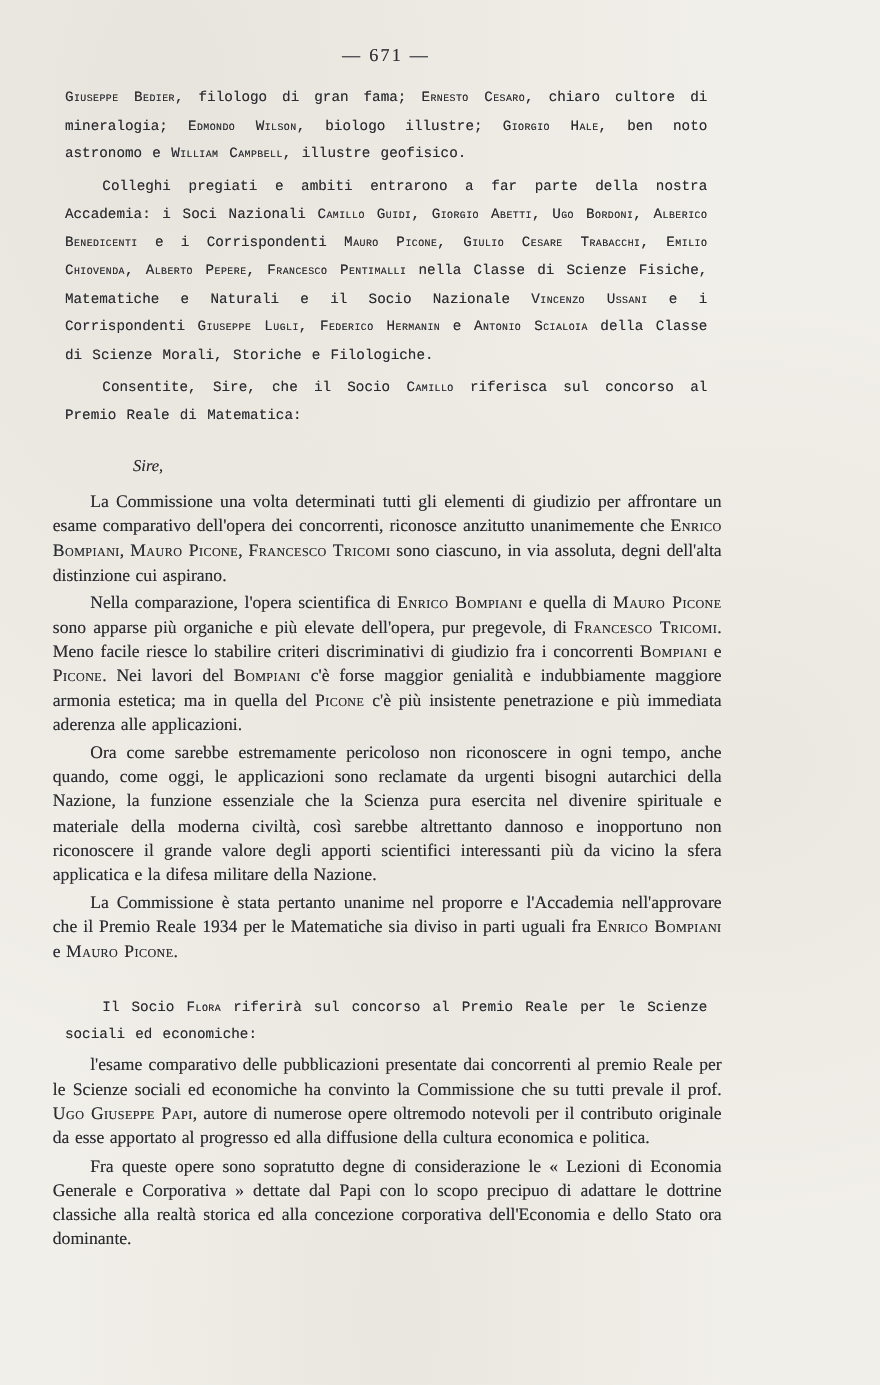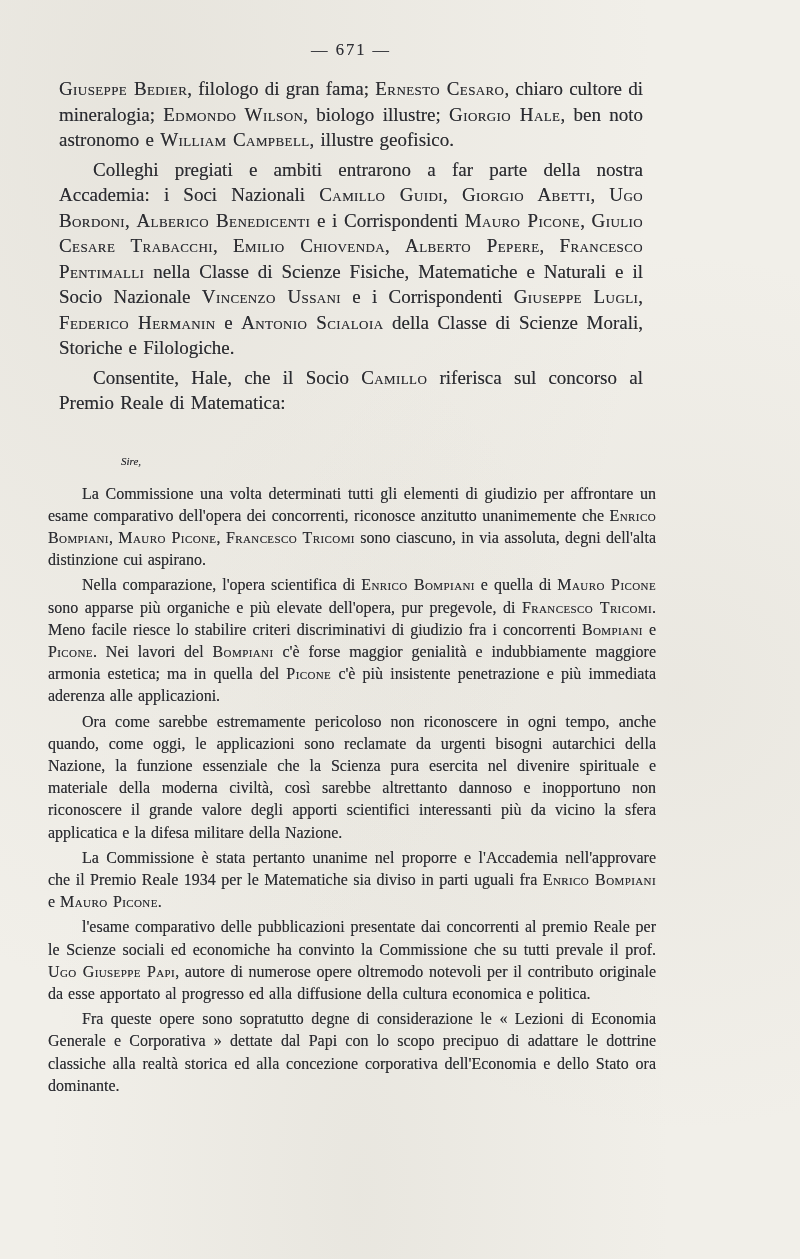--- a/index.html
+++ b/index.html
@@ -20,44 +20,45 @@
     overflow:hidden;
   }
   .pagenum{
     text-align:center;
     font-size:16.5px;
     letter-spacing:2px;
     margin:0 0 16px 0;
     color:#2f3036;
   }
   p{margin:0;text-align:justify;text-shadow:0 0 .5px rgba(43,44,49,.55);}
-  p.lg{font-size:19px;line-height:25.5px;margin-bottom:4px;word-spacing:1.5px;}
+  p.lg{font-size:13px;line-height:25.5px;margin-bottom:4px;word-spacing:1.5px;font-family:Liberation Mono, monospace;}
   p.sm{font-size:16px;line-height:22.2px;margin-bottom:3px;margin-left:-11px;margin-right:-13px;word-spacing:1px;}
   p.opening{text-indent:0;}
   p.indent{text-indent:34px;}
   p.sal{
     font-style:italic;text-align:left;
-    font-size:11px;line-height:20px;
-    margin:35px 0 12px 62px;text-indent:0;
+    font-size:15px;line-height:20px;
+    margin:24px 0 12px 62px;text-indent:0;
   }
   p.sect{margin-top:26px;}
   p.sect2{margin-top:22px;}
   .sc{font-variant:small-caps;letter-spacing:.4px;}
   .it{font-style:italic;}
 </style>
 </head>
 <body>
 
 <div class="page">
   <p class="pagenum">— 671 —</p>
   <div>
       <p class="lg opening"><span class="sc">Giuseppe Bedier</span><span>, filologo di gran fama; </span><span class="sc">Ernesto Cesaro</span><span>, chiaro cultore di mineralogia; </span><span class="sc">Edmondo Wilson</span><span>, biologo illustre; </span><span class="sc">Giorgio Hale</span><span>, ben noto astronomo e </span><span class="sc">William Campbell</span><span>, illustre geofisico.</span></p>
       <p class="lg indent"><span>Colleghi pregiati e ambiti entrarono a far parte della nostra Accademia: i Soci Nazionali </span><span class="sc">Camillo Guidi</span><span>, </span><span class="sc">Giorgio Abetti</span><span>, </span><span class="sc">Ugo Bordoni</span><span>, </span><span class="sc">Alberico Benedicenti</span><span> e i Corrispondenti </span><span class="sc">Mauro Picone</span><span>, </span><span class="sc">Giulio Cesare Trabacchi</span><span>, </span><span class="sc">Emilio Chiovenda</span><span>, </span><span class="sc">Alberto Pepere</span><span>, </span><span class="sc">Francesco Pentimalli</span><span> nella Classe di Scienze Fisiche, Matematiche e Naturali e il Socio Nazionale </span><span class="sc">Vincenzo Ussani</span><span> e i Corrispondenti </span><span class="sc">Giuseppe Lugli</span><span>, </span><span class="sc">Federico Hermanin</span><span> e </span><span class="sc">Antonio Scialoia</span><span> della Classe di Scienze Morali, Storiche e Filologiche.</span></p>
-      <p class="lg indent"><span>Consentite, Hale, che il Socio </span><span class="sc">Camillo</span><span> riferisca sul concorso al Premio Reale di Matematica:</span></p>
+      <p class="lg indent"><span>Consentite, Sire, che il Socio </span><span class="sc">Camillo</span><span> riferisca sul concorso al Premio Reale di Matematica:</span></p>
       <p class="sal"><span class="it">Sire,</span></p>
       <p class="sm indent"><span>La Commissione una volta determinati tutti gli elementi di giudizio per affrontare un esame comparativo dell'opera dei concorrenti, riconosce anzitutto unanimemente che </span><span class="sc">Enrico Bompiani</span><span>, </span><span class="sc">Mauro Picone</span><span>, </span><span class="sc">Francesco Tricomi</span><span> sono ciascuno, in via assoluta, degni dell'alta distinzione cui aspirano.</span></p>
       <p class="sm indent"><span>Nella comparazione, l'opera scientifica di </span><span class="sc">Enrico Bompiani</span><span> e quella di </span><span class="sc">Mauro Picone</span><span> sono apparse più organiche e più elevate dell'opera, pur pregevole, di </span><span class="sc">Francesco Tricomi</span><span>. Meno facile riesce lo stabilire criteri discriminativi di giudizio fra i concorrenti </span><span class="sc">Bompiani</span><span> e </span><span class="sc">Picone</span><span>. Nei lavori del </span><span class="sc">Bompiani</span><span> c'è forse maggior genialità e indubbiamente maggiore armonia estetica; ma in quella del </span><span class="sc">Picone</span><span> c'è più insistente penetrazione e più immediata aderenza alle applicazioni.</span></p>
       <p class="sm indent"><span>Ora come sarebbe estremamente pericoloso non riconoscere in ogni tempo, anche quando, come oggi, le applicazioni sono reclamate da urgenti bisogni autarchici della Nazione, la funzione essenziale che la Scienza pura esercita nel divenire spirituale e materiale della moderna civiltà, così sarebbe altrettanto dannoso e inopportuno non riconoscere il grande valore degli apporti scientifici interessanti più da vicino la sfera applicatica e la difesa militare della Nazione.</span></p>
       <p class="sm indent"><span>La Commissione è stata pertanto unanime nel proporre e l'Accademia nell'approvare che il Premio Reale 1934 per le Matematiche sia diviso in parti uguali fra </span><span class="sc">Enrico Bompiani</span><span> e </span><span class="sc">Mauro Picone</span><span>.</span></p>
+      <p class="lg indent sect"><span>Il Socio </span><span class="sc">Flora</span><span> riferirà sul concorso al Premio Reale per le Scienze sociali ed economiche:</span></p>
       <p class="sm indent"><span>l'esame comparativo delle pubblicazioni presentate dai concorrenti al premio Reale per le Scienze sociali ed economiche ha convinto la Commissione che su tutti prevale il prof. </span><span class="sc">Ugo Giuseppe Papi</span><span>, autore di numerose opere oltremodo notevoli per il contributo originale da esse apportato al progresso ed alla diffusione della cultura economica e politica.</span></p>
       <p class="sm indent"><span>Fra queste opere sono sopratutto degne di considerazione le « Lezioni di Economia Generale e Corporativa » dettate dal Papi con lo scopo precipuo di adattare le dottrine classiche alla realtà storica ed alla concezione corporativa dell'Economia e dello Stato ora dominante.</span></p>
     </div>
 </div>
 
 </body></html>

